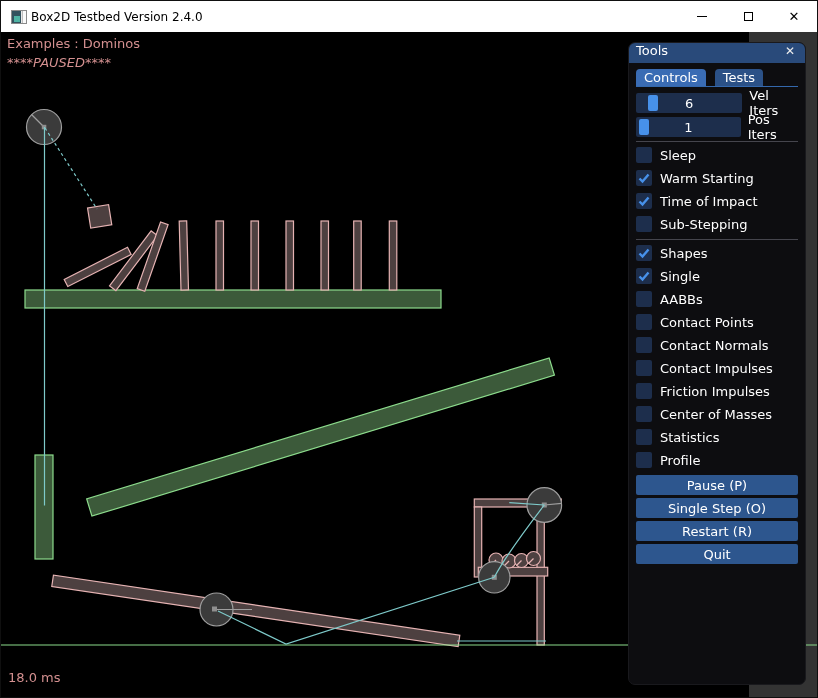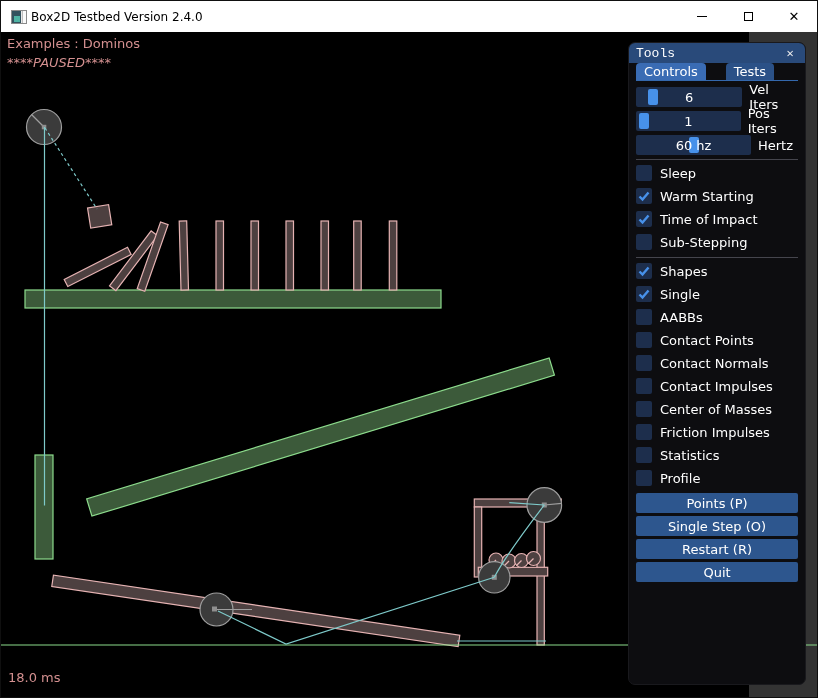--- a/index.html
+++ b/index.html
@@ -24,26 +24,26 @@
   .client { position:relative; width:748px; height:665px; background:#000000; }
   svg.scene { position:absolute; left:0; top:0; }
   .scene-label { position:absolute; color:#d49090; font-size:13px; white-space:pre; }
   #lbl-example { left:6px; top:4px; }
   #lbl-paused  { left:6px; top:23px;font-style:italic; }
   #lbl-ms      { left:7px; top:638px; }
 
   
   .panel { position:absolute; left:627px; top:10px; width:178px; height:643px;
            background:#0d0d10; border:1px solid #19191d; border-radius:7px; }
-  .panel-title { height:20px; background:#294a7a; border-radius:6px 6px 0 0; display:flex; align-items:center; padding:0 7px;font-family:Liberation Mono, monospace; }
+  .panel-title { height:20px; background:#294a7a; border-radius:6px 6px 0 0; display:flex; align-items:flex-start; padding:0 7px; }
   .panel-title .pt-text { color:#fff; font-size:13px; }
   .panel-close { margin-left:auto; color:#eee; font-size:12px; width:16px; height:16px; display:flex; align-items:center; justify-content:center; border-radius:2px; }
   .panel-body { padding:0 7px; }
 
-  .tabs { display:flex; gap:20px; border-bottom:1px solid #3468ad; }
+  .tabs { display:flex; gap:9px; margin-top:6px; border-bottom:1px solid #3468ad; }
   .tab { height:17px; padding:0 8px; font-size:13px; color:#fff; line-height:17px;
          background:#2b5187; border-radius:4px 4px 0 0; }
   .tab.active { background:#3a6cb4; }
 
   .sliders { margin-top:6px; }
   .slider-row { display:flex; align-items:center; height:20px; margin-bottom:4px; }
   .track { position:relative; width:115px; height:20px; background:#1d2e4c; border-radius:2px; overflow:hidden; }
   .grab { position:absolute; top:2px; width:10px; height:16px; background:#4791ea; border-radius:2px; }
   .tval { position:absolute; inset:0; display:flex; align-items:center; justify-content:center; font-size:13px; color:#fff; }
   .slabel { margin-left:7px; font-size:13px; color:#fff; }
@@ -155,27 +155,20 @@
               </div>
               <div class="slabel">Vel Iters</div>
             </div>
             <div class="slider-row">
               <div class="track">
                 <div class="grab" style="left: calc(1% + 1.86px);"></div>
                 <div class="tval">1</div>
               </div>
               <div class="slabel">Pos Iters</div>
             </div>
-            <div class="slider-row">
-              <div class="track">
-                <div class="grab" style="left: calc(50% - 5px);"></div>
-                <div class="tval">60 hz</div>
-              </div>
-              <div class="slabel">Hertz</div>
-            </div>
           </div>
         <div class="sep"></div>
         <div id="cb-area">
             <div class="cb-row">
               <div class="cb-box"></div>
               <div class="cb-label">Sleep</div>
             </div>
             <div class="cb-row">
               <div class="cb-box">
                 <svg width="16" height="16">
@@ -224,37 +217,37 @@
             <div class="cb-row">
               <div class="cb-box"></div>
               <div class="cb-label">Contact Normals</div>
             </div>
             <div class="cb-row">
               <div class="cb-box"></div>
               <div class="cb-label">Contact Impulses</div>
             </div>
             <div class="cb-row">
               <div class="cb-box"></div>
+              <div class="cb-label">Friction Impulses</div>
+            </div>
+            <div class="cb-row">
+              <div class="cb-box"></div>
               <div class="cb-label">Center of Masses</div>
             </div>
             <div class="cb-row">
               <div class="cb-box"></div>
-              <div class="cb-label">Friction Impulses</div>
-            </div>
-            <div class="cb-row">
-              <div class="cb-box"></div>
               <div class="cb-label">Statistics</div>
             </div>
             <div class="cb-row">
               <div class="cb-box"></div>
               <div class="cb-label">Profile</div>
             </div>
           </div>
         <div class="btns" id="btns">
-            <div class="pbtn">Points (P)</div>
+            <div class="pbtn">Pause (P)</div>
             <div class="pbtn">Single Step (O)</div>
             <div class="pbtn">Restart (R)</div>
             <div class="pbtn">Quit</div>
           </div>
       </div>
     </div>
   </div>
 </div>
 
 </body></html>

